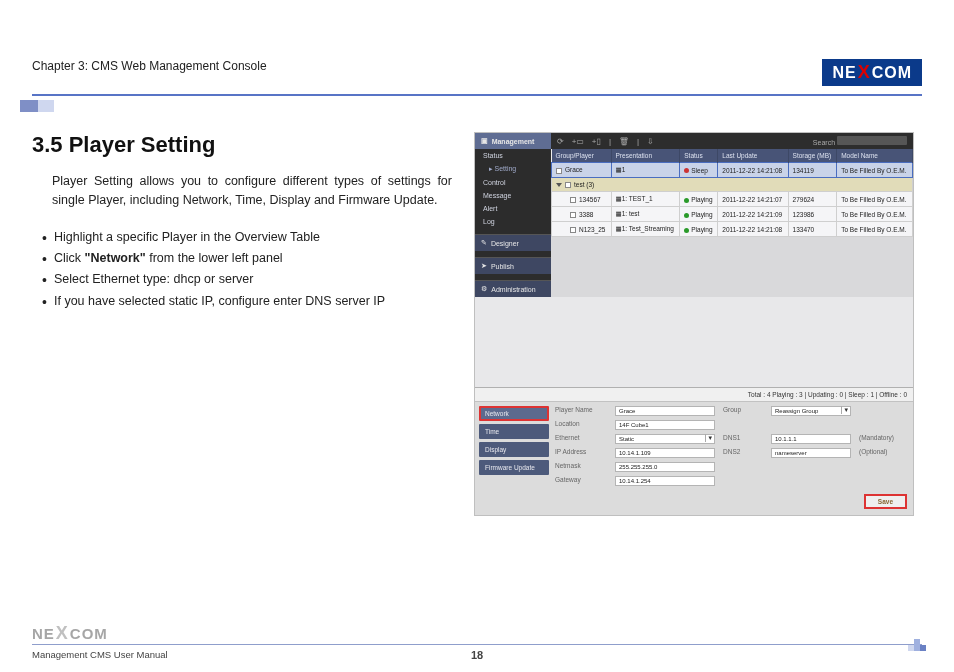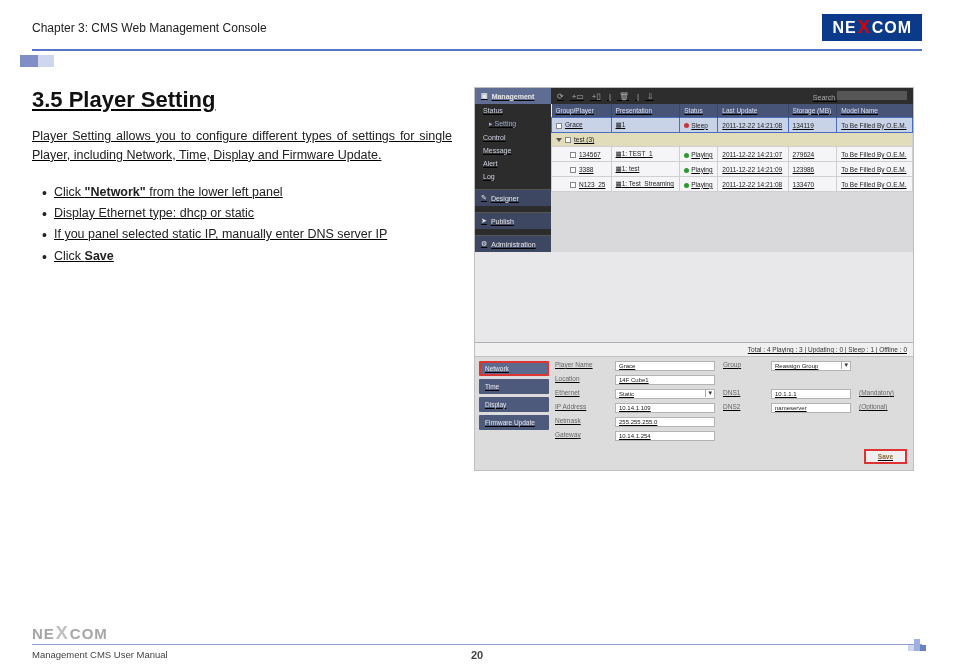--- a/index.html
+++ b/index.html
@@ -4,22 +4,23 @@
 <style>
   * { box-sizing: border-box; margin: 0; padding: 0; }
   body {
     width: 954px; height: 672px;
     font-family: Arial, Helvetica, sans-serif;
     background: #fff;
     position: relative;
     padding: 14px 32px 12px 32px;
   }
   .header {
-    display: flex; justify-content: space-between; align-items: center;
+    display: flex; justify-content: space-between; align-items: flex-start;
     padding-bottom: 4px;
+    margin-top: 45px;
   }
   .chapter-line { font-size: 12px; color: #222; }
   .logo-box {
     background: #0b3a8a; color: #fff; font-weight: bold;
     padding: 3px 10px; font-size: 16px; letter-spacing: 1px;
     display: flex; align-items: center;
   }
   .logo-x { color: #d00; display: inline-block; padding: 0 1px; font-size: 18px; }
   .hrule {
     border-top: 2px solid #5874c6; margin-top: 4px; margin-bottom: 6px;
@@ -27,29 +28,29 @@
   }
   .tab-dec {
     position: absolute; left: -12px; top: 4px;
     width: 34px; height: 12px;
     display: flex;
   }
   .tab-dec .a { width: 18px; height: 12px; background: #7f8fc6; }
   .tab-dec .b { width: 16px; height: 12px; background: #cfd7ef; }
 
   .content {
-    display: flex; gap: 22px; margin-top: 36px; text-decoration: underline;
+    display: flex; gap: 22px; margin-top: 36px;
   }
   .left-col {
     width: 420px;
   }
   .h1 { font-size: 22px; font-weight: bold; color: #111; margin-bottom: 14px; }
   .intro {
     font-size: 12.5px; color: #222; line-height: 1.5;
-    text-align: justify; margin-bottom: 18px;
+    text-align: justify; margin-bottom: 18px; margin-left: 20px;
   }
   .h2 { font-size: 15px; font-weight: bold; color: #111; margin-bottom: 10px; }
   ul.bullets { list-style: none; padding-left: 10px; }
   ul.bullets li {
     font-size: 12.5px; color: #222; line-height: 1.55;
     position: relative; padding-left: 12px; margin-bottom: 2px;
   }
   ul.bullets li::before {
     content: "•"; position: absolute; left: 0; top: 0; font-size: 14px;
   }
@@ -200,24 +201,24 @@
       <div class="a"></div>
       <div class="b"></div>
     </div>
 </div>
 
 <div class="content">
   <div class="left-col">
     <div class="h1">3.5 Player Setting</div>
     <p class="intro">Player Setting allows you to configure different types of settings for single Player, including Network, Time, Display and Firmware Update.</p>
     <ul class="bullets">
+      <li><span>Highlight a specific Player in the Overview Table</span></li>
       <li><span>Click </span><span class="bold">"Network"</span><span> from the lower left panel</span></li>
-      <li><span>Display Ethernet type: dhcp or static</span></li>
-      <li><span>If you panel selected static IP, manually enter DNS server IP</span></li>
-      <li><span>Click </span><span class="bold">Save</span></li>
+      <li><span>Select Ethernet type: dhcp or server</span></li>
+      <li><span>If you have selected static IP, configure enter DNS server IP</span></li>
     </ul>
   </div>
 
   <div class="screenshot">
     <div class="ss-top">
       <div class="ss-sidebar">
         <div class="ss-nav">
           <span>▣</span>
           <span>Management</span>
         </div>
@@ -367,16 +368,16 @@
       <span>COM</span>
   </div>
   <div class="footer-rule">
     <div class="footer-deco">
       <span class="fd1"></span>
         <span class="fd2"></span>
         <span class="fd3"></span>
     </div>
   </div>
   <div class="footer-row">
-    <span class="center">20</span>
+    <span class="center">18</span>
     <span>Management CMS User Manual</span>
   </div>
 </div>
 
 </body></html>

